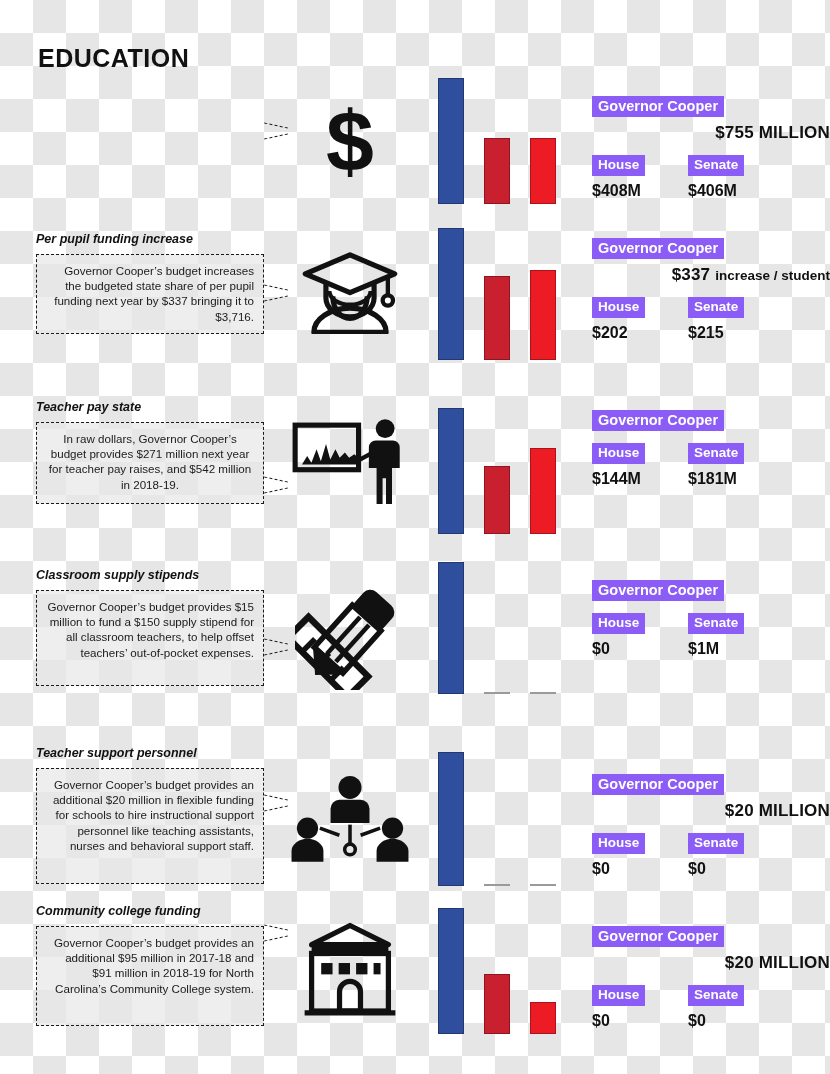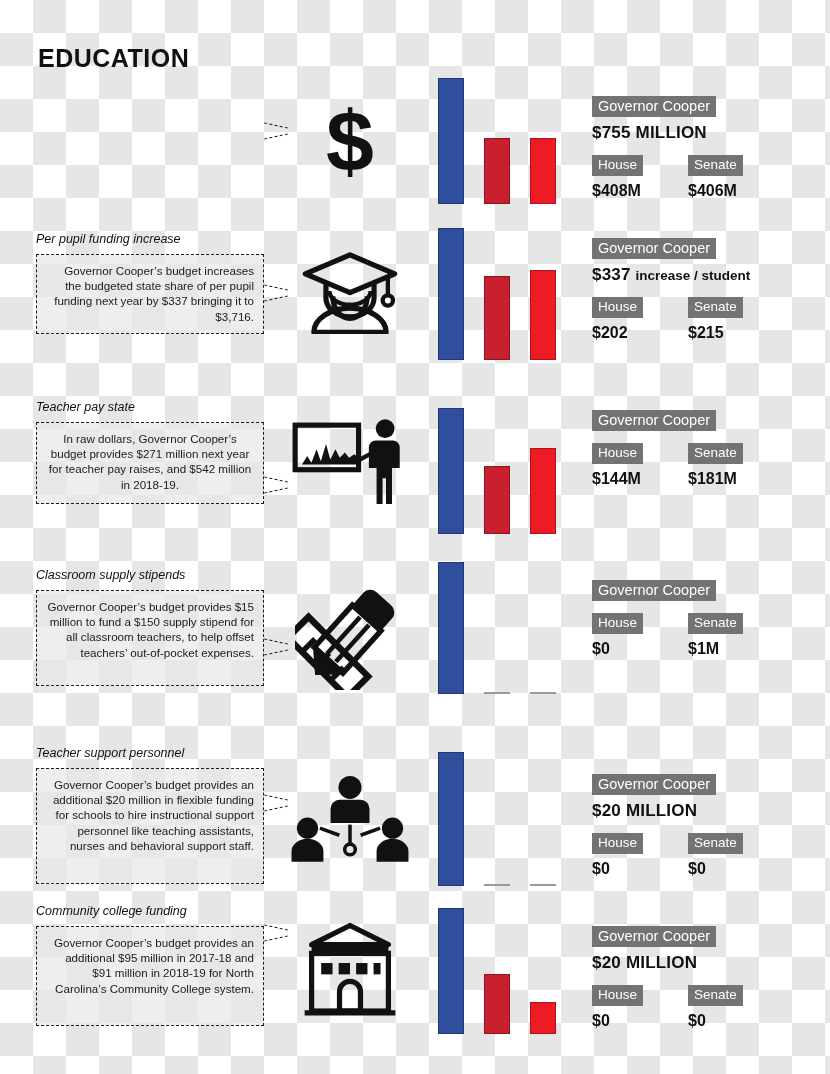--- a/index.html
+++ b/index.html
@@ -16,21 +16,21 @@
     overflow:hidden;
   }
   .page-title{
     position:absolute;left:38px;top:44px;
     font-size:25px;font-weight:bold;color:#111;
     letter-spacing:0.5px;
   }
   .row{position:absolute;left:0;width:830px;}
   .row-label{
     position:absolute;left:36px;
-    font-size:12.5px;font-weight:normal;font-style:italic;color:#111;
+    font-size:12.5px;font-weight:bold;font-style:italic;color:#111;
   }
   .callout{
     position:absolute;left:36px;
     width:228px;
     border:1px dashed #1a1a1a;
     background:rgba(232,232,232,0.72);
     box-sizing:border-box;
     padding:8px 9px 9px 9px;
     font-size:11.6px;line-height:15.2px;color:#1b1b1b;
     text-align:right;
@@ -57,28 +57,28 @@
     position:absolute;bottom:0;
     box-sizing:border-box;
   }
   .bar.blue{background:#2f4f9e;border:1px solid #22386f;left:6px;width:26px;}
   .bar.house{background:#c8202f;border:1px solid #8d1620;left:52px;width:26px;}
   .bar.senate{background:#ed1c24;border:1px solid #a9141a;left:98px;width:26px;}
   .bar.zero{background:#9a9a9a;border:none;height:2px;}
 
   .data{position:absolute;left:592px;width:238px;}
   .tag{
-    display:inline-block;background:#737373;color:#fff;
-    font-weight:normal;padding:2px 6px 3px 6px;
+    display:inline-block;background:#8b5cf6;color:#fff;
+    font-weight:bold;padding:2px 6px 3px 6px;
     font-size:14.5px;line-height:16px;
   }
   .tag.small{font-size:13.5px;padding:2px 6px 3px 6px;}
   .bigval{
     font-size:17px;font-weight:bold;color:#111;
-    margin-top:6px;letter-spacing:0.2px;
+    margin-top:6px;letter-spacing:0.2px;text-align:right;
   }
   .bigval .sub{font-size:13.5px;font-weight:bold;letter-spacing:0;}
   .hs-row{margin-top:12px;position:relative;height:52px;}
   .hs-col{position:absolute;top:0;}
   .hs-col.h{left:0;}
   .hs-col.s{left:96px;}
   .hs-val{font-size:16px;font-weight:bold;color:#111;margin-top:6px;}
 </style>
 </head>
 <body>

